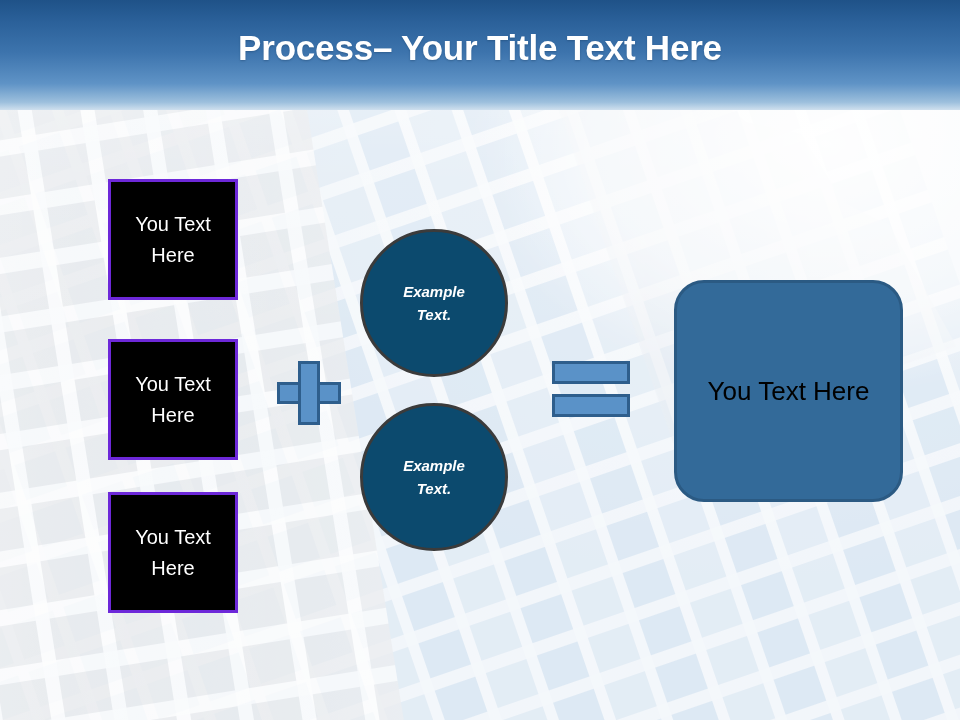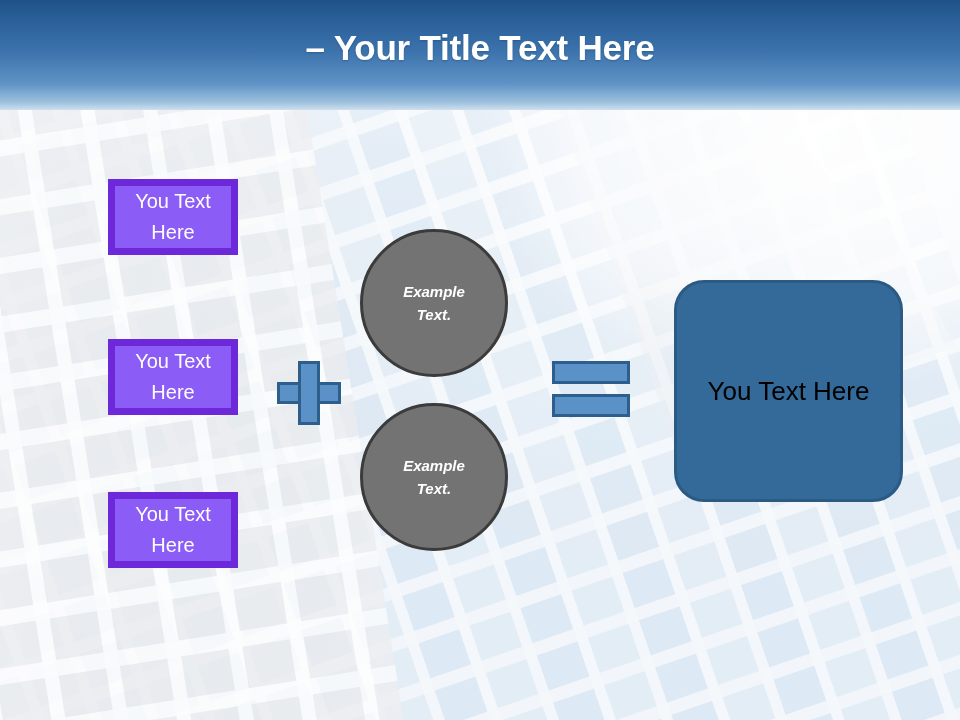--- a/index.html
+++ b/index.html
@@ -145,23 +145,23 @@
     white-space: nowrap;
     text-shadow: 0 1px 2px rgba(10,40,70,0.28);
   }
   .title-strong { font-weight: bold; }
   .title-rest   { font-weight: bold; }
 
   
   .input-box {
     position: absolute;
     width: 130px;
-    height: 76px;
-    background: #8b5cf6;
-    border: 7px solid #6d28d9;
+    height: 121px;
+    background: #000000;
+    border: 3px solid #6d28d9;
     box-sizing: border-box;
     display: flex;
     align-items: center;
     justify-content: center;
     color: #ffffff;
     font-size: 20px;
     line-height: 1.55;
     text-align: center;
     white-space: pre-line;
   }
@@ -189,21 +189,21 @@
     left: 24px; top: 24px; width: 16px; height: 16px;
     background: #5a92c8; border: none;
   }
 
   
   .circle {
     position: absolute;
     width: 148px;
     height: 148px;
     border-radius: 50%;
-    background: #737373;
+    background: #0c4a6e;
     border: 3px solid #3b3b3b;
     box-sizing: border-box;
     display: flex;
     align-items: center;
     justify-content: center;
     color: #ffffff;
     font-size: 15px;
     font-weight: bold;
     font-style: italic;
     line-height: 1.55;
@@ -261,20 +261,21 @@
     <div class="bg-sky"></div>
     <div class="tower"></div>
     <div class="tower-left"></div>
     <div class="tower-crown"></div>
     <div class="bg-wash"></div>
     <div class="bg-veil"></div>
   </div>
 
   <div class="title-bar"></div>
   <div class="title-text">
+    <span class="title-strong">Process</span>
       <span class="title-rest"> – Your Title Text Here</span>
   </div>
 
   <div class="input-box" id="box-1">You Text
 Here</div>
   <div class="input-box" id="box-2">You Text
 Here</div>
   <div class="input-box" id="box-3">You Text
 Here</div>
 

